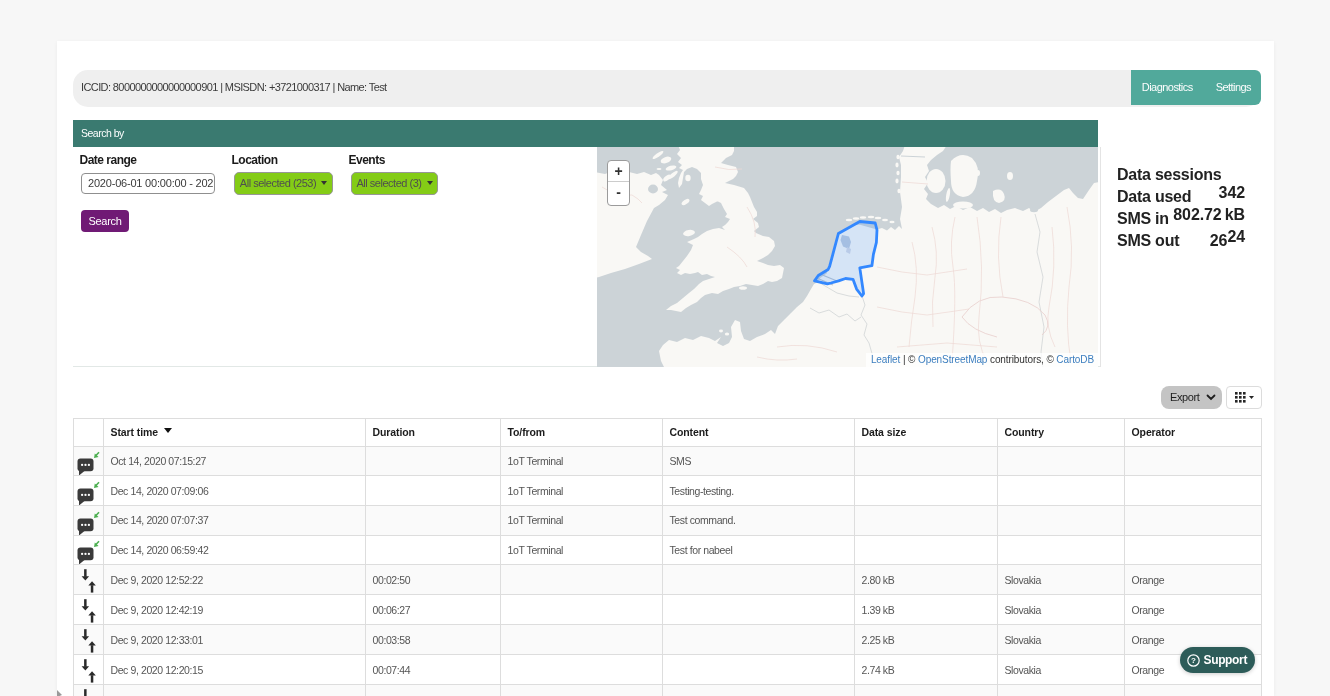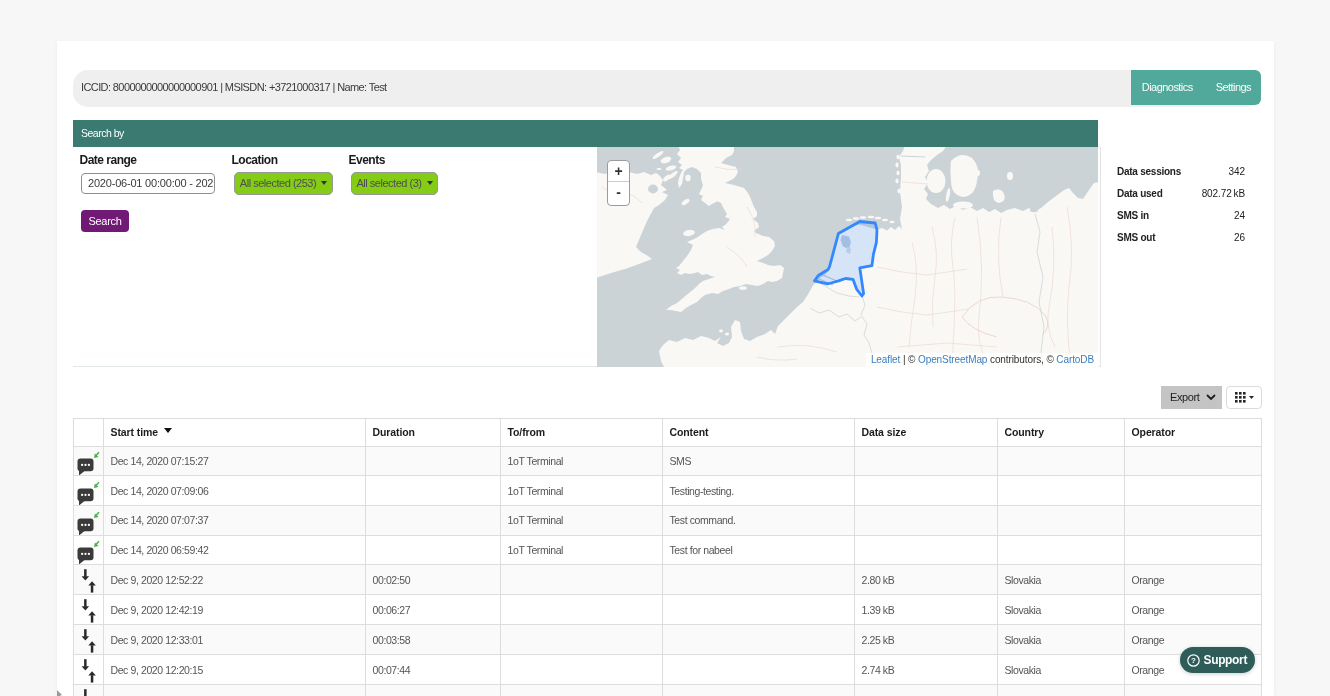--- a/index.html
+++ b/index.html
@@ -12,29 +12,29 @@
 #topbtns span.gap { display:inline-block; width:23px; }
 #searchhdr { left:73px; top:120px; width:1025px; height:27px; background:#3a7a70; color:#fdfefe; font-size:10.5px; letter-spacing:-0.5px; line-height:27px; padding-left:8px; }
 #resulthdr { left:1099px; top:120px; width:162px; height:27px; background:#3a7a70; color:#fdfefe; font-size:10.5px; letter-spacing:-0.32px; line-height:27px; padding-left:7px; }
 #panelbody { left:73px; top:147px; width:1188px; height:220px; background:#fff; border-bottom:1px solid #e2e8e6; }
 .flabel { position:absolute; font-size:12px; font-weight:bold; color:#1b1b1b; letter-spacing:-0.5px; }
 #dateinput { left:81px; top:173px; width:134px; height:21px; border:1px solid #8f8f8f; border-radius:4px; font-size:11px; color:#3a3a3a; line-height:19px; padding-left:6px; white-space:nowrap; overflow:hidden; background:#fff; letter-spacing:-0.2px; }
 .sel { position:absolute; top:172px; height:23px; border:1px solid #979797; border-radius:5px; background:#84cc16; font-size:11px; color:#4f4f4f; line-height:21px; text-align:center; letter-spacing:-0.48px; white-space:nowrap; }
 .sel .car { display:inline-block; width:0; height:0; border-left:3.5px solid transparent; border-right:3.5px solid transparent; border-top:4px solid #333; margin-left:5px; vertical-align:2px; }
 #searchbtn { left:81px; top:210px; width:48px; height:22px; background:#701a75; border-radius:4px; color:#fff; font-size:11px; line-height:22px; text-align:center; letter-spacing:-0.3px; }
 #results { left:1100px; top:147px; width:161px; height:220px; background:#fff; border-left:1px solid #e4e4e4; padding:19px 16px 0 16px; }
-#results .row { height:22px; font-size:10px; color:#222; letter-spacing:-0.25px; }
+#results .row { height:22px; font-size:16px; color:#222; letter-spacing:-0.25px;font-weight:bold; }
 #results .row .v { float:right; letter-spacing:-0.1px; }
 #map { left:597px; top:147px; width:501px; height:220px; overflow:hidden; background:#ccd3d7; }
 #attrib { position:absolute; right:0; bottom:0; background:rgba(255,255,255,0.78); font-size:10px; color:#333; padding:0 4px 1px 5px; line-height:13.5px; letter-spacing:-0.1px; }
 #attrib a { color:#3c7ebf; text-decoration:none; }
 #zoomctl { position:absolute; left:10px; top:13px; width:23px; height:46px; background:#fff; border:1.5px solid #9b9b9b; border-radius:4px; }
 #zoomctl .zb { height:21px; text-align:center; font-size:14px; font-weight:bold; color:#333; line-height:21px; }
 #zoomctl .zb.plus { border-bottom:1px solid #ccc; }
-#exportbtn { left:1161px; top:386px; width:61px; height:23px; background:#c4c4c4; border-radius:0; font-size:11px; color:#1e1e1e; line-height:23px; padding-left:9px; letter-spacing:-0.4px; }
+#exportbtn { left:1161px; top:386px; width:61px; height:23px; background:#c4c4c4; border-radius:8px; font-size:11px; color:#1e1e1e; line-height:23px; padding-left:9px; letter-spacing:-0.4px; }
 #gridbtn { left:1226px; top:386px; width:36px; height:23px; background:#fff; border:1px solid #dcdcdc; border-radius:4px; }
 #tblwrap { left:73px; top:418px; width:1189px; }
 table { border-collapse:collapse; table-layout:fixed; width:1188px; }
 td, th { border:1px solid #ddd; font-size:10.5px; overflow:hidden; white-space:nowrap; }
 th { font-weight:bold; color:#1c1c1c; text-align:left; padding:0 0 0 6.5px; height:27.6px; background:#fff; letter-spacing:-0.1px; }
 td { color:#555; padding:0 0 0 6.5px; height:29.7px; letter-spacing:-0.4px; }
 tr.odd td { background:#fafafa; }
 td.ic { padding:0; text-align:center; line-height:0; }
 .sortc { display:inline-block; width:0; height:0; border-left:4px solid transparent; border-right:4px solid transparent; border-top:5px solid #111; margin-left:6px; vertical-align:3px; }
 #support { left:1180px; top:647px; width:75px; height:26px; background:#2d5c59; border-radius:13px; color:#fff; box-shadow:0 1px 4px rgba(0,0,0,0.2); }
@@ -218,21 +218,21 @@
             <th>To/from</th>
             <th>Content</th>
             <th>Data size</th>
             <th>Country</th>
             <th>Operator</th>
           </tr>
       <tr class="odd">
             <td class="ic"><svg width="26" height="28" style="display:inline-block;vertical-align:top;margin-top:0.5px;">
                 <use href="#smsicon"></use>
               </svg></td>
-            <td>Dec 14, 2020 07:15:27</td>
+            <td>Oct 14, 2020 07:15:27</td>
             <td></td>
             <td>1oT Terminal</td>
             <td>SMS</td>
             <td></td>
             <td></td>
             <td></td>
           </tr>
       <tr>
             <td class="ic"><svg width="26" height="28" style="display:inline-block;vertical-align:top;margin-top:0.5px;">
                 <use href="#smsicon"></use>

